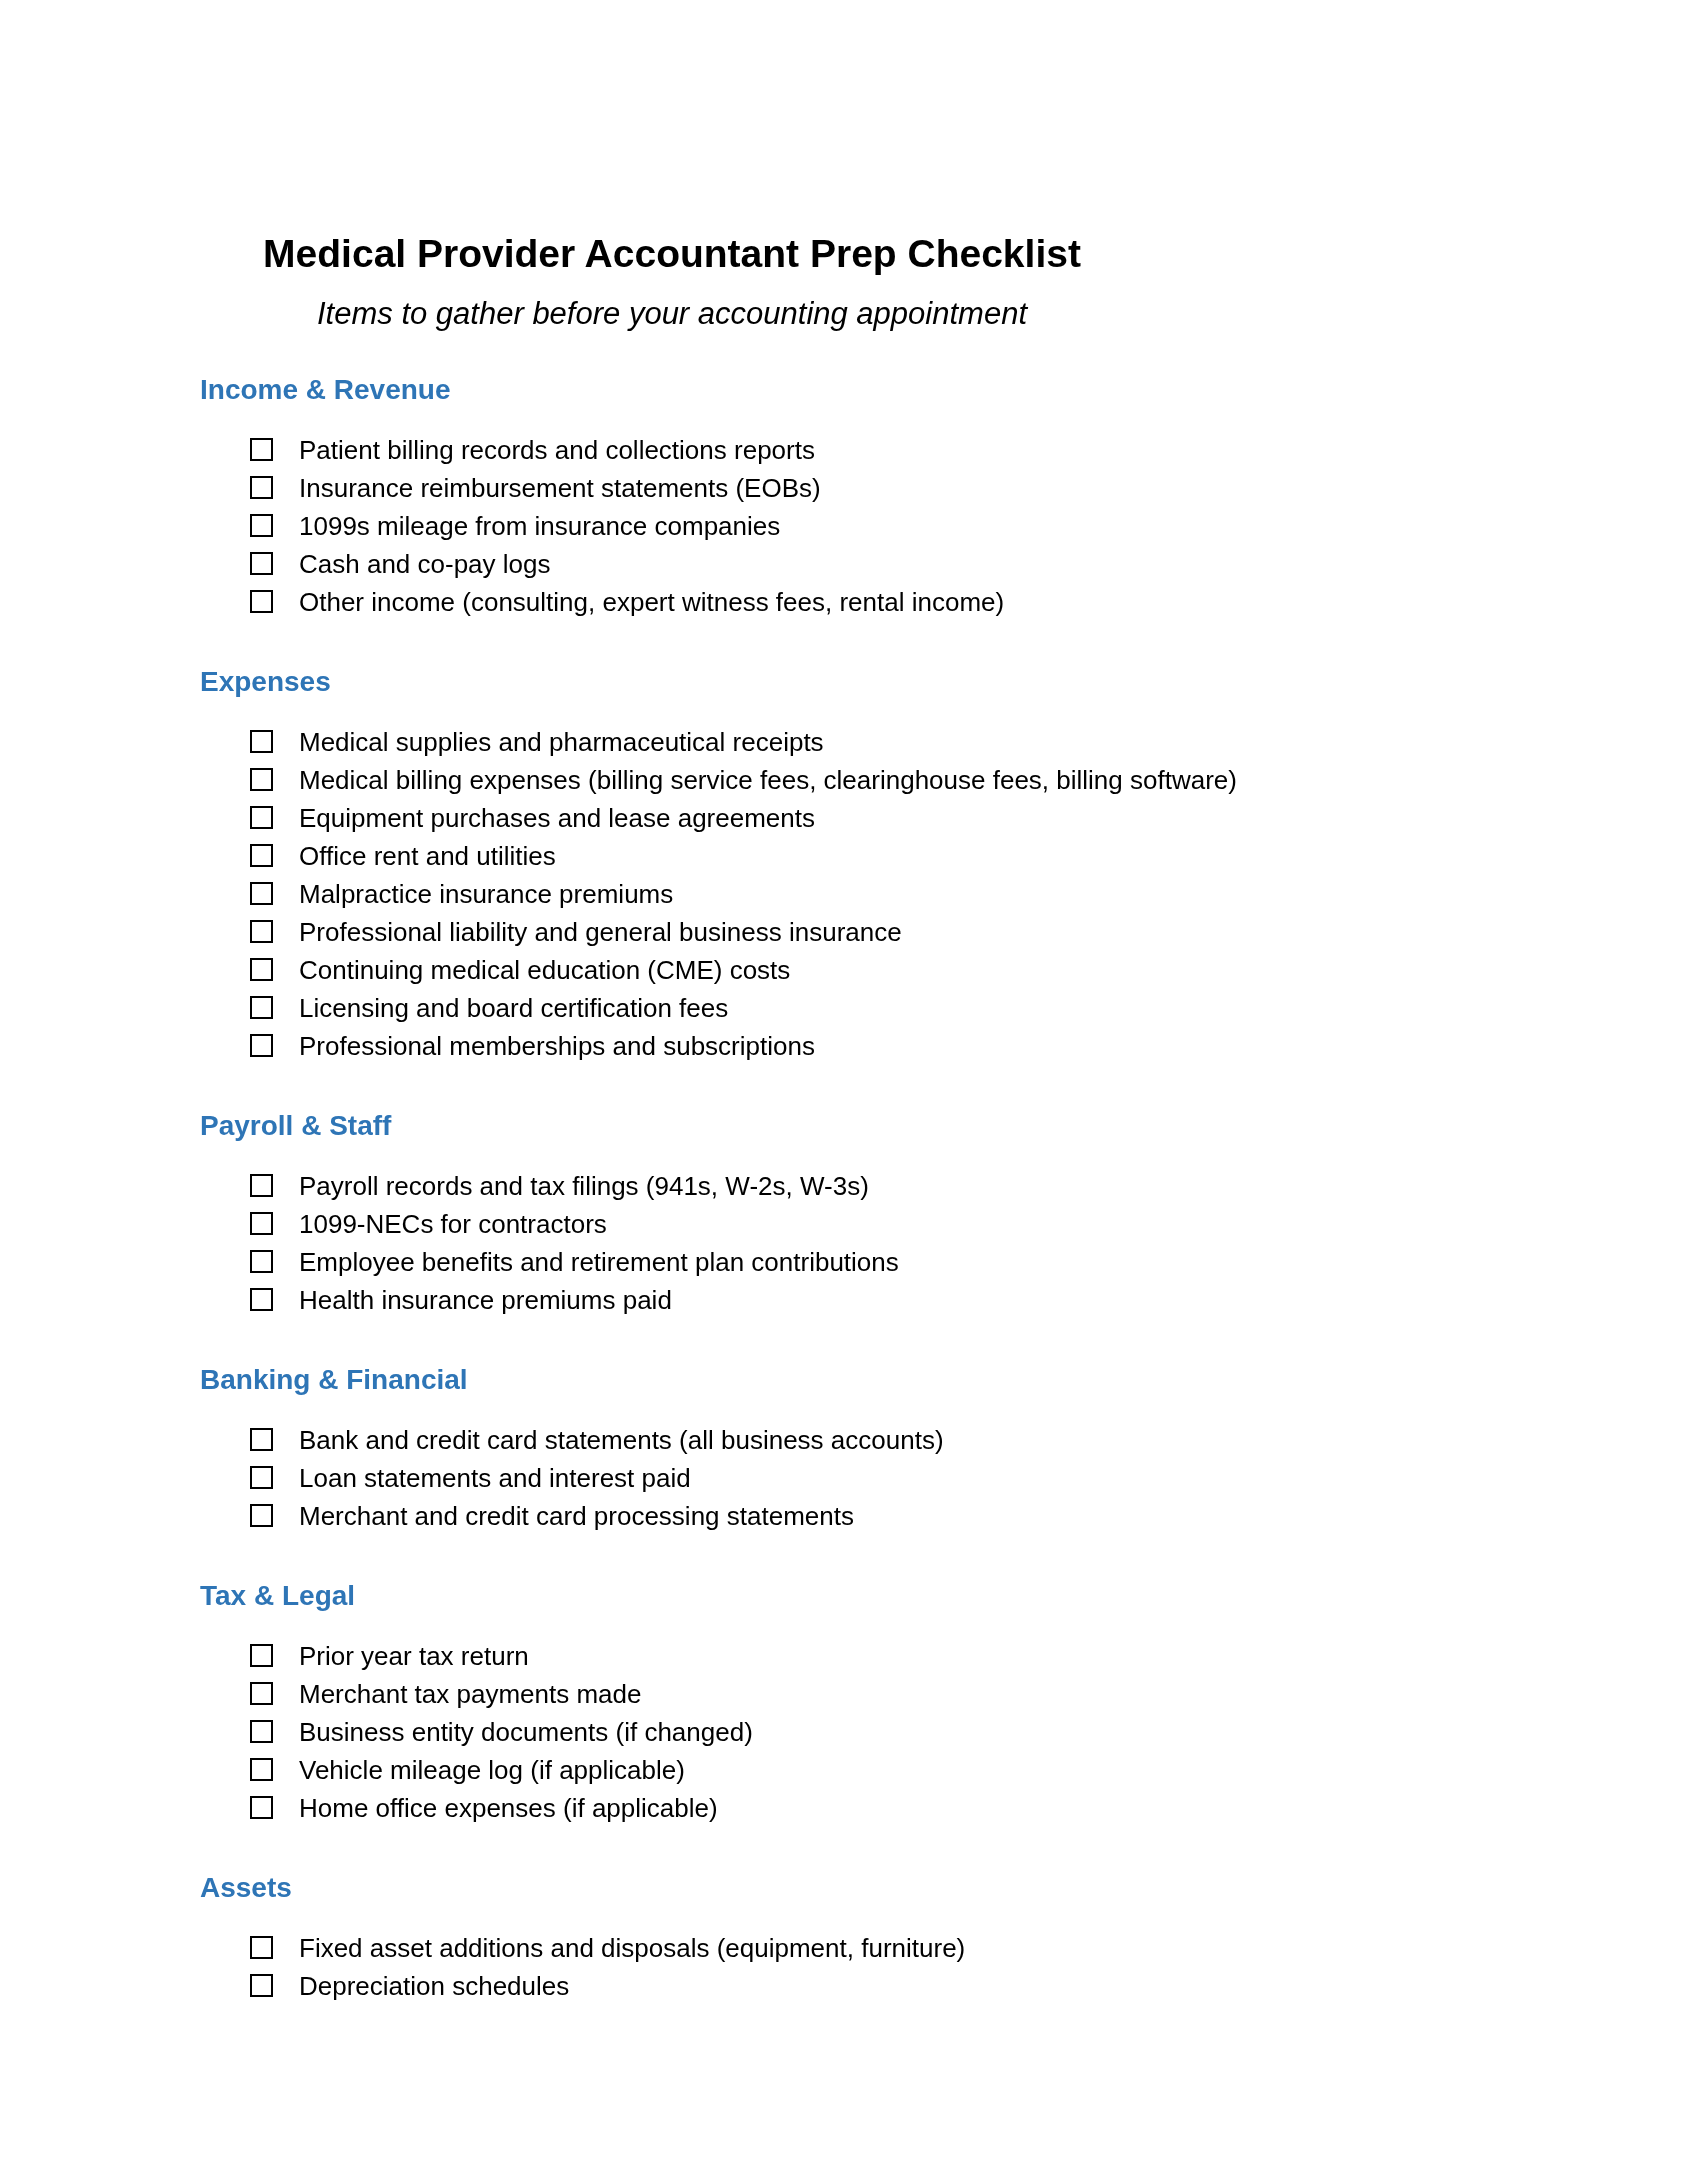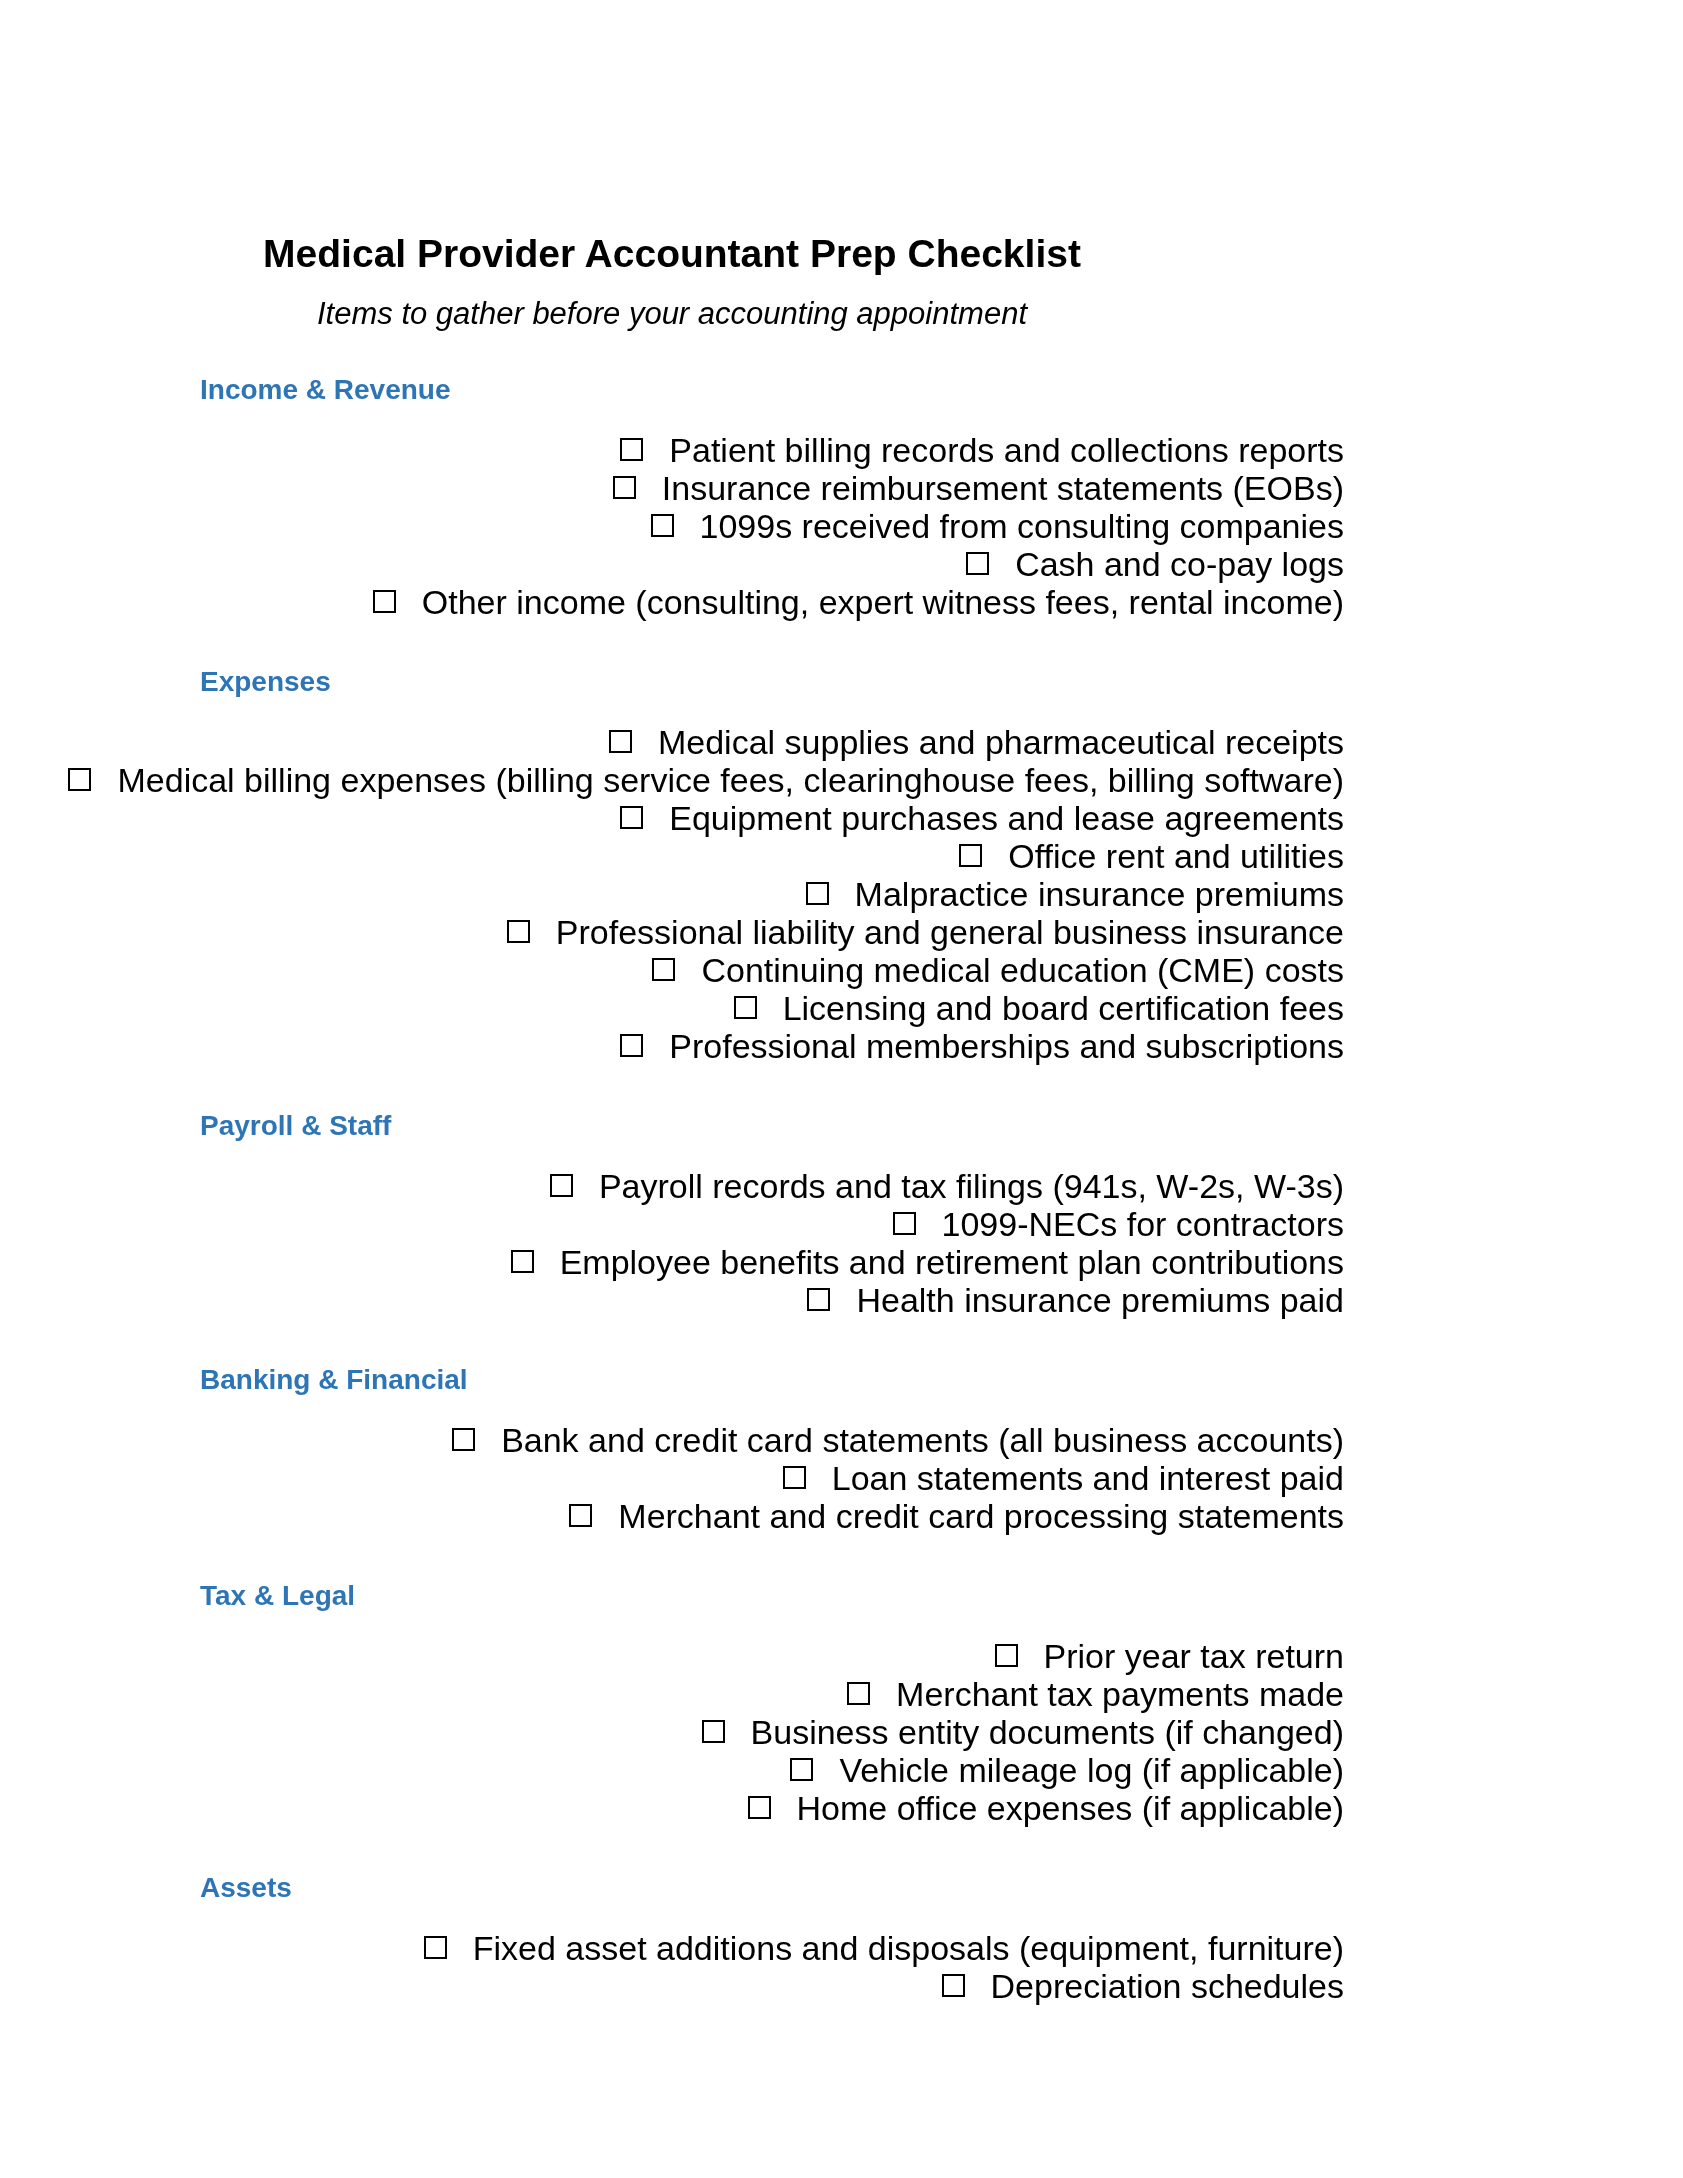--- a/index.html
+++ b/index.html
@@ -45,24 +45,23 @@
   }
   ul.items {
     list-style: none;
     margin: 20px 0 0 0;
     padding: 0 0 0 50px;
   }
   li.item {
     display: flex;
     align-items: flex-start;
     height: 38px;
-    font-size: 34px;
+    font-size: 26px;
     line-height: 38px;
     white-space: nowrap;
-    justify-content: flex-end;
   }
   .checkbox {
     box-sizing: border-box;
     width: 23px;
     height: 23px;
     border: 2.5px solid #000000;
     background: #ffffff;
     flex: none;
     margin: 7.4px 26px 0 0;
   }
@@ -85,21 +84,21 @@
     <span class="item-label">Patient billing records and collections reports</span>
   </li>
 
   <li class="item">
     <span class="checkbox"></span>
     <span class="item-label">Insurance reimbursement statements (EOBs)</span>
   </li>
 
   <li class="item">
     <span class="checkbox"></span>
-    <span class="item-label">1099s received from consulting companies</span>
+    <span class="item-label">1099s mileage from insurance companies</span>
   </li>
 
   <li class="item">
     <span class="checkbox"></span>
     <span class="item-label">Cash and co-pay logs</span>
   </li>
 
   <li class="item">
     <span class="checkbox"></span>
     <span class="item-label">Other income (consulting, expert witness fees, rental income)</span>

